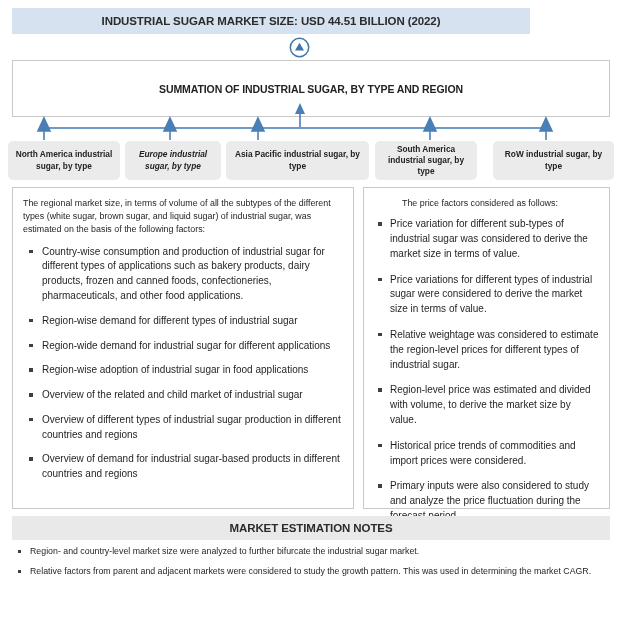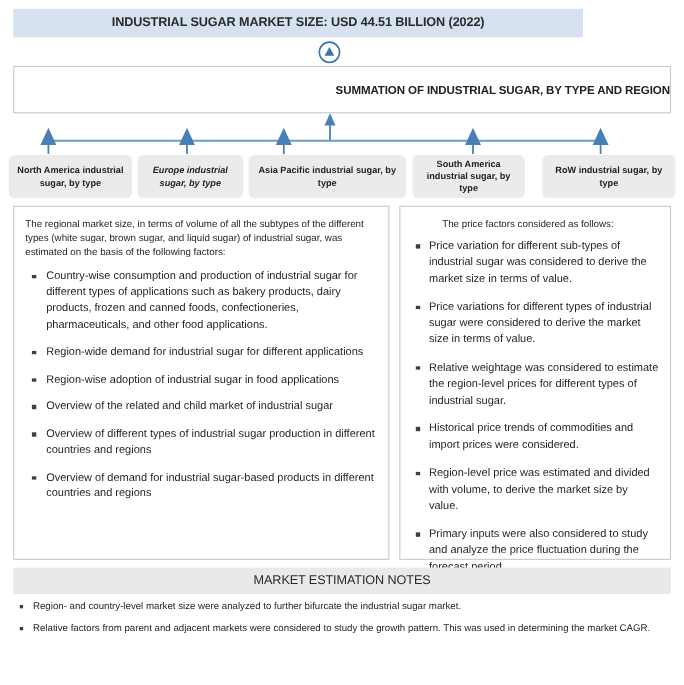--- a/index.html
+++ b/index.html
@@ -35,24 +35,24 @@
   .circle-arrow {
     position: absolute;
     left: 289px; top: 37px;
     width: 21px; height: 21px;
   }
 
   
   .summation-box {
     position: absolute;
     left: 12px; top: 60px;
-    width: 598px; height: 43px;
+    width: 598px; height: 57px;
     border: 1px solid #c9c9c9;
     background: #ffffff;
-    display: flex; align-items: center; justify-content: flex-end;
+    display: flex; align-items: center; justify-content: center;
   }
   .summation-box span {
     font-size: 10.5px;
     font-weight: bold;
     letter-spacing: -0.1px;
     color: #222;
     white-space: nowrap;
   }
 
   
@@ -131,21 +131,21 @@
   
   .notes-band {
     position: absolute;
     left: 12px; top: 516px;
     width: 598px; height: 24px;
     background: #e9e9e9;
     display: flex; align-items: center; justify-content: center;
   }
   .notes-band span {
     font-size: 11.5px;
-    font-weight: normal;
+    font-weight: bold;
     letter-spacing: -0.1px;
     color: #2b2b2b;
     white-space: nowrap;
   }
   .notes-body {
     position: absolute;
     left: 12px; top: 545px;
     width: 604px;
   }
   .notes-body ul.bullets > li {
@@ -215,36 +215,37 @@
     </div>
     <div class="region-box rb4">
       <span>RoW industrial sugar, by type</span>
     </div>
   </div>
 
   <div class="panel panel-left">
     <p class="intro">The regional market size, in terms of volume of all the subtypes of the different types (white sugar, brown sugar, and liquid sugar) of industrial sugar, was estimated on the basis of the following factors:</p>
     <ul class="bullets">
       <li>Country-wise consumption and production of industrial sugar for different types of applications such as bakery products, dairy products, frozen and canned foods, confectioneries, pharmaceuticals, and other food applications.</li>
+      <li>Region-wise demand for different types of industrial sugar</li>
       <li>Region-wide demand for industrial sugar for different applications</li>
       <li>Region-wise adoption of industrial sugar in food applications</li>
       <li>Overview of the related and child market of industrial sugar</li>
       <li>Overview of different types of industrial sugar production in different countries and regions</li>
       <li>Overview of demand for industrial sugar-based products in different countries and regions</li>
     </ul>
   </div>
 
   <div class="panel panel-right">
     <p class="intro">The price factors considered as follows:</p>
     <ul class="bullets">
       <li>Price variation for different sub-types of industrial sugar was considered to derive the market size in terms of value.</li>
       <li>Price variations for different types of industrial sugar were considered to derive the market size in terms of value.</li>
       <li>Relative weightage was considered to estimate the region-level prices for different types of industrial sugar.</li>
+      <li>Region-level price was estimated and divided with volume, to derive the market size by value.</li>
       <li>Historical price trends of commodities and import prices were considered.</li>
-      <li>Region-level price was estimated and divided with volume, to derive the market size by value.</li>
       <li>Primary inputs were also considered to study and analyze the price fluctuation during the forecast period.</li>
     </ul>
   </div>
 
   <div class="notes-band">
     <span>MARKET ESTIMATION NOTES</span>
   </div>
 
   <div class="notes-body">
     <ul class="bullets">

